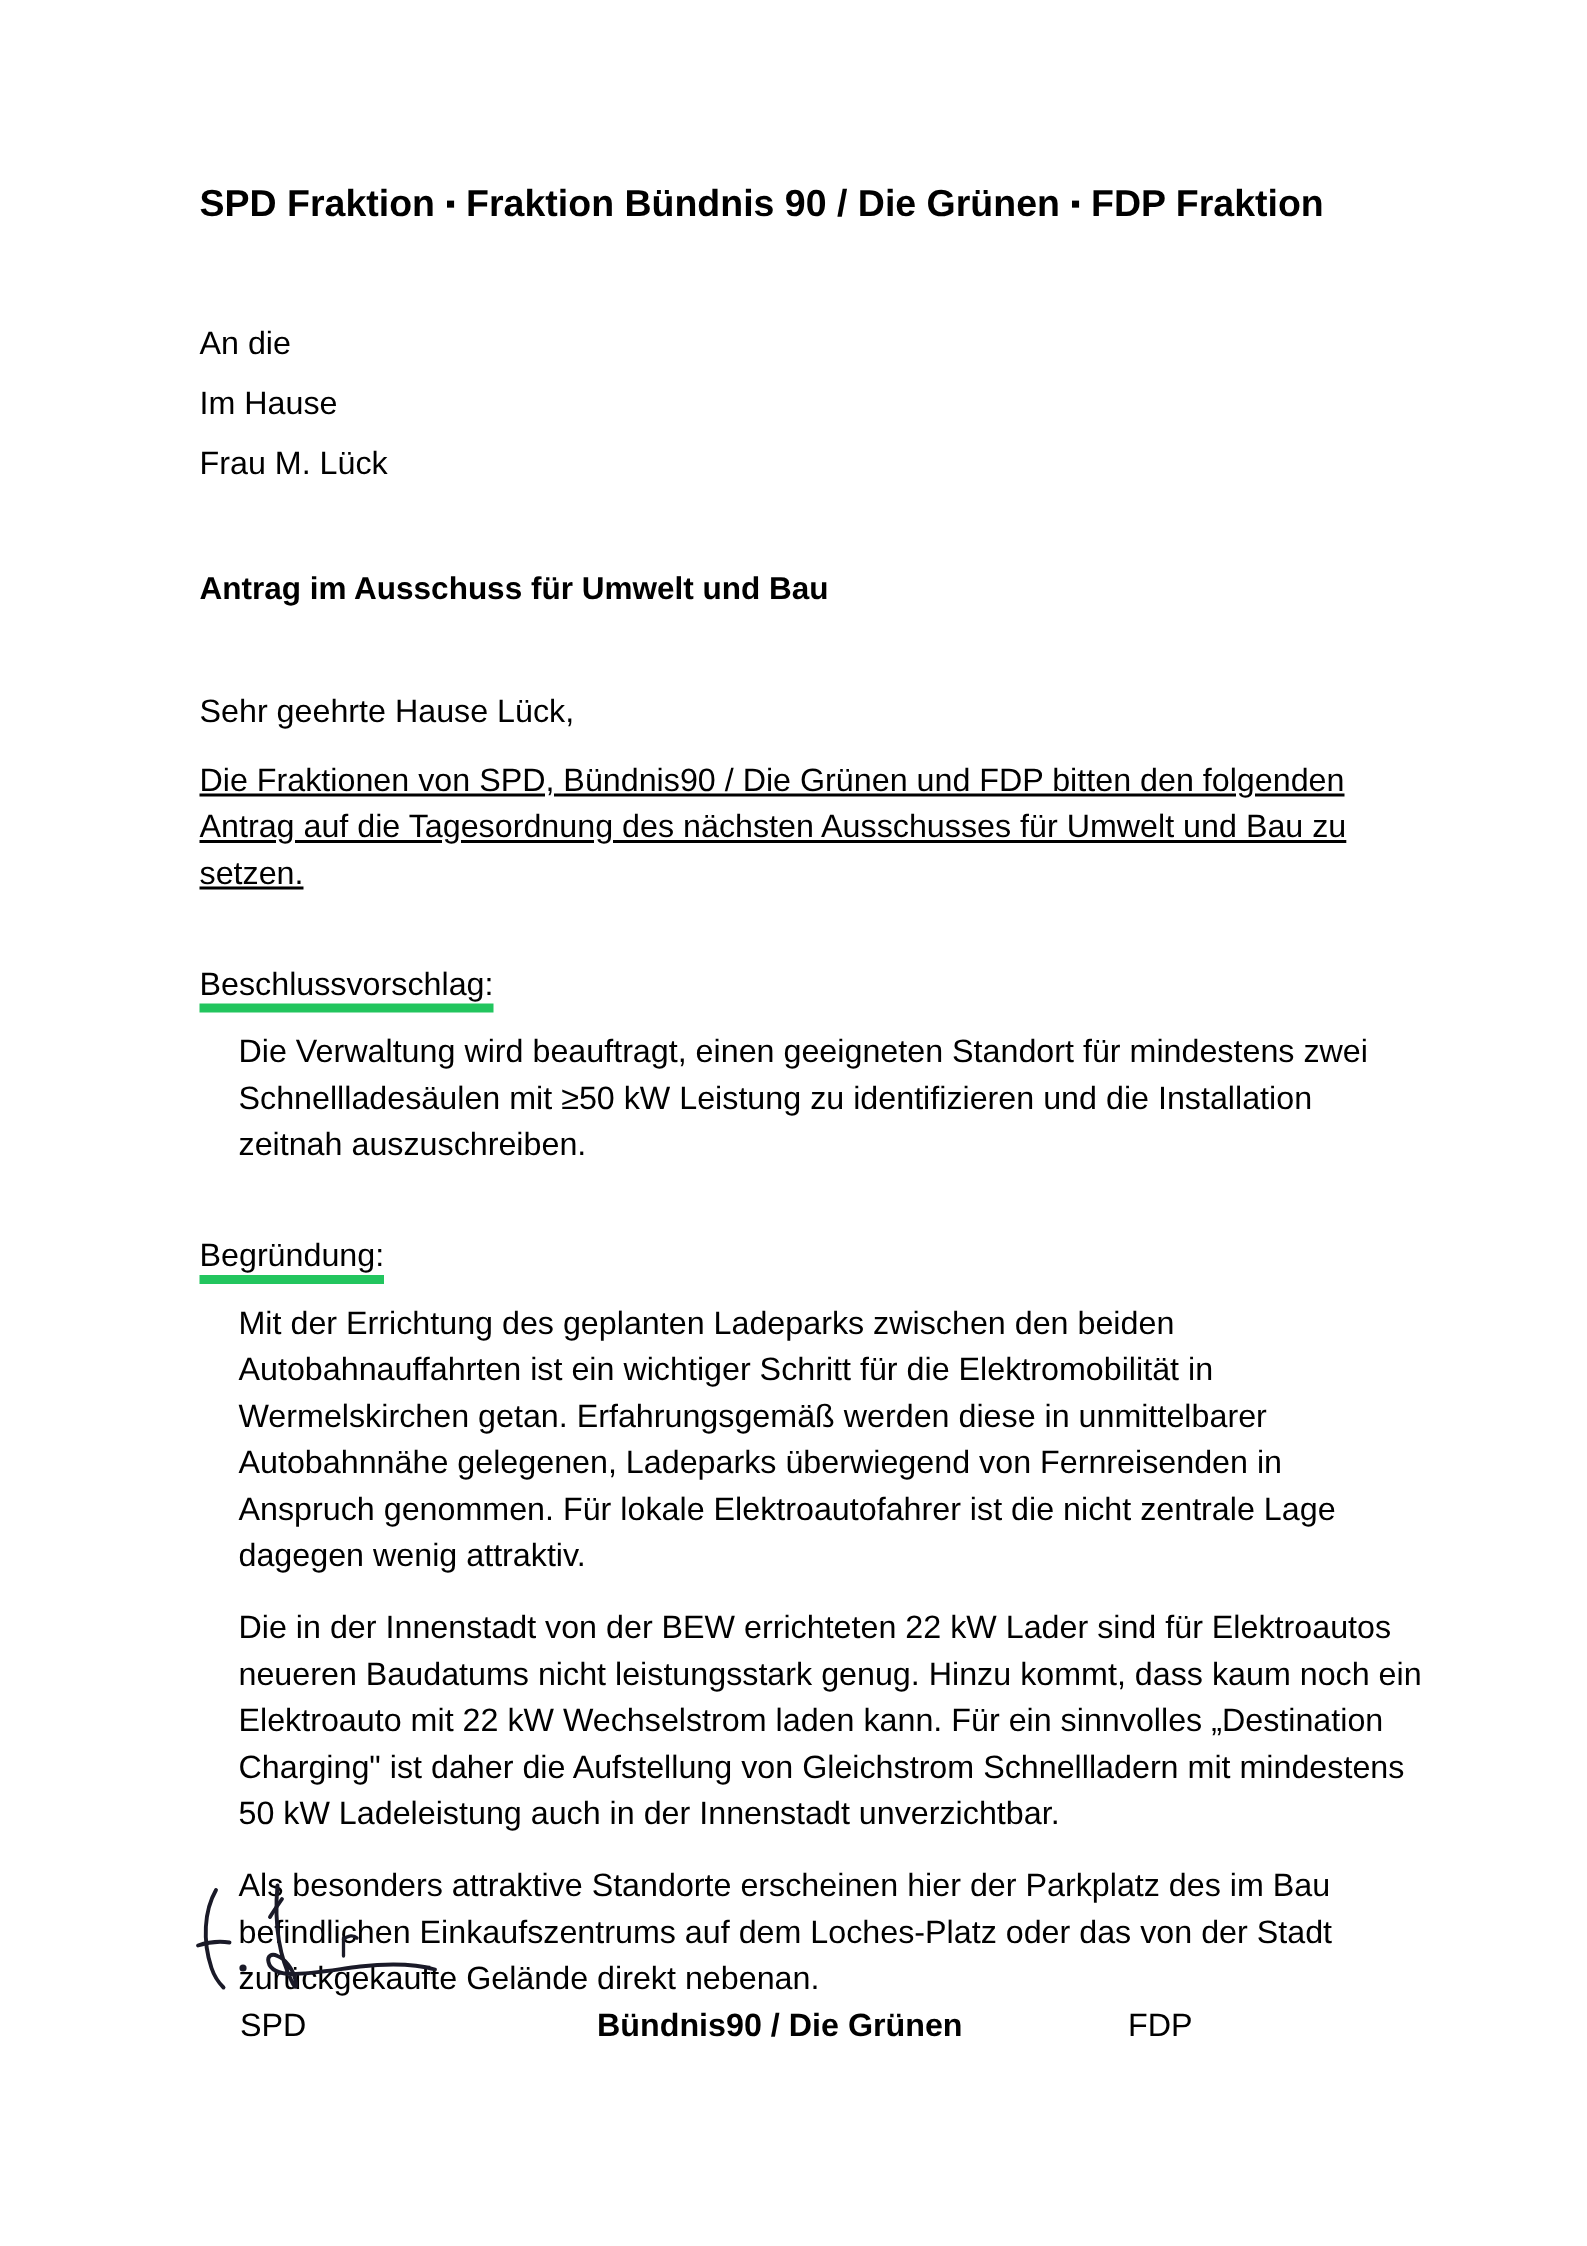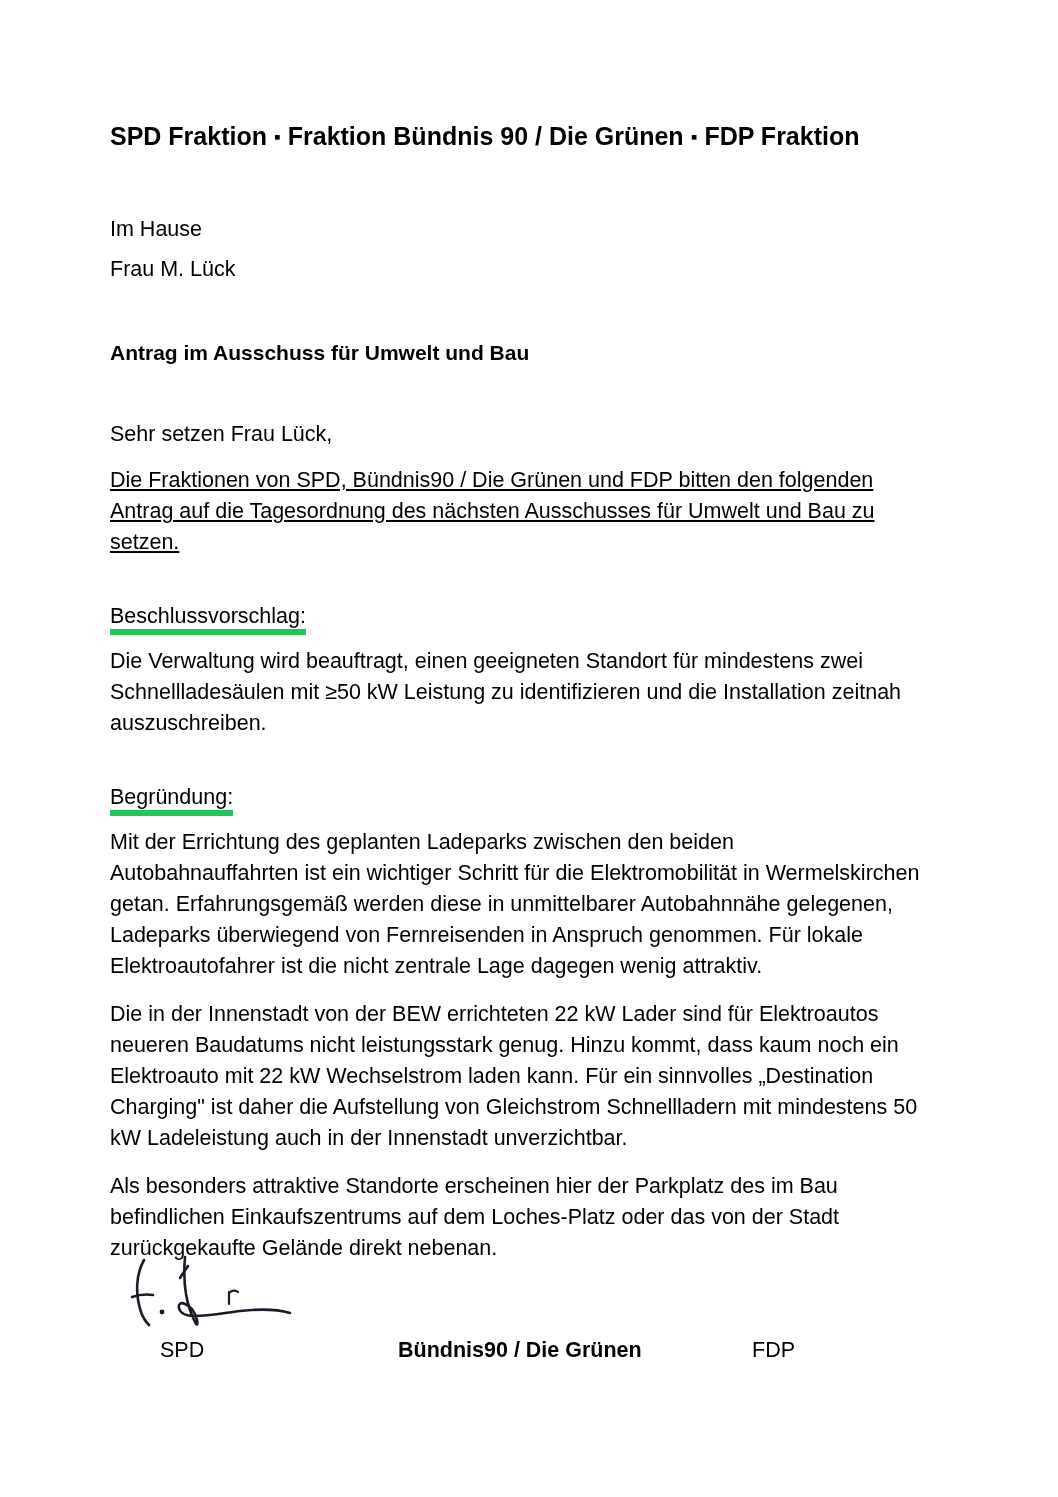--- a/index.html
+++ b/index.html
@@ -12,21 +12,21 @@
     width: 1058px;
     height: 1497px;
     background: #ffffff;
     margin: 0 auto;
     overflow: hidden;
     font-family: "Liberation Sans", sans-serif;
     color: #000000;
   }
   .content {
     position: absolute;
-    left: 110px;
+    left: 133px;
     top: 0;
     width: 815px;
   }
 
   .doc-header {
     font-size: 25px;
     font-weight: bold;
     letter-spacing: 0px;
     margin-top: 122px;
     white-space: nowrap;
@@ -69,20 +69,21 @@
   }
   .section-heading span {
     border-bottom: 6px solid #22c55e;
     padding-bottom: 1px;
   }
 
   .para-tight {
     font-size: 21.5px;
     line-height: 31px;
     margin-top: 17px;
+    margin-left: 26px;
   }
 
   
   .sig-area {
     position: absolute;
     left: 123px;
     top: 1254px;
     width: 815px;
     height: 140px;
   }
@@ -114,27 +115,28 @@
 
 <div class="page">
 
   <div class="content">
 
     <div class="doc-header">
       <span>SPD Fraktion</span><span class="sep">▪</span><span>Fraktion Bündnis 90 / Die Grünen</span><span class="sep">▪</span><span>FDP Fraktion</span>
     </div>
 
     <div class="addr-block">
+      <div class="addr-line">An die</div>
       <div class="addr-line">Im Hause</div>
       <div class="addr-line">Frau M. Lück</div>
     </div>
 
     <div class="subject">Antrag im Ausschuss für Umwelt und Bau</div>
 
-    <div class="salutation">Sehr setzen Frau Lück,</div>
+    <div class="salutation">Sehr geehrte Hause Lück,</div>
 
     <div class="para">Die Fraktionen von SPD, Bündnis90 / Die Grünen und FDP bitten den folgenden Antrag auf die Tagesordnung des nächsten Ausschusses für Umwelt und Bau zu setzen.</div>
 
     <div class="section-heading">
       <span>Beschlussvorschlag:</span>
     </div>
     <div class="para-tight">Die Verwaltung wird beauftragt, einen geeigneten Standort für mindestens zwei Schnellladesäulen mit ≥50 kW Leistung zu identifizieren und die Installation zeitnah auszuschreiben.</div>
 
     <div class="section-heading">
       <span>Begründung:</span>

